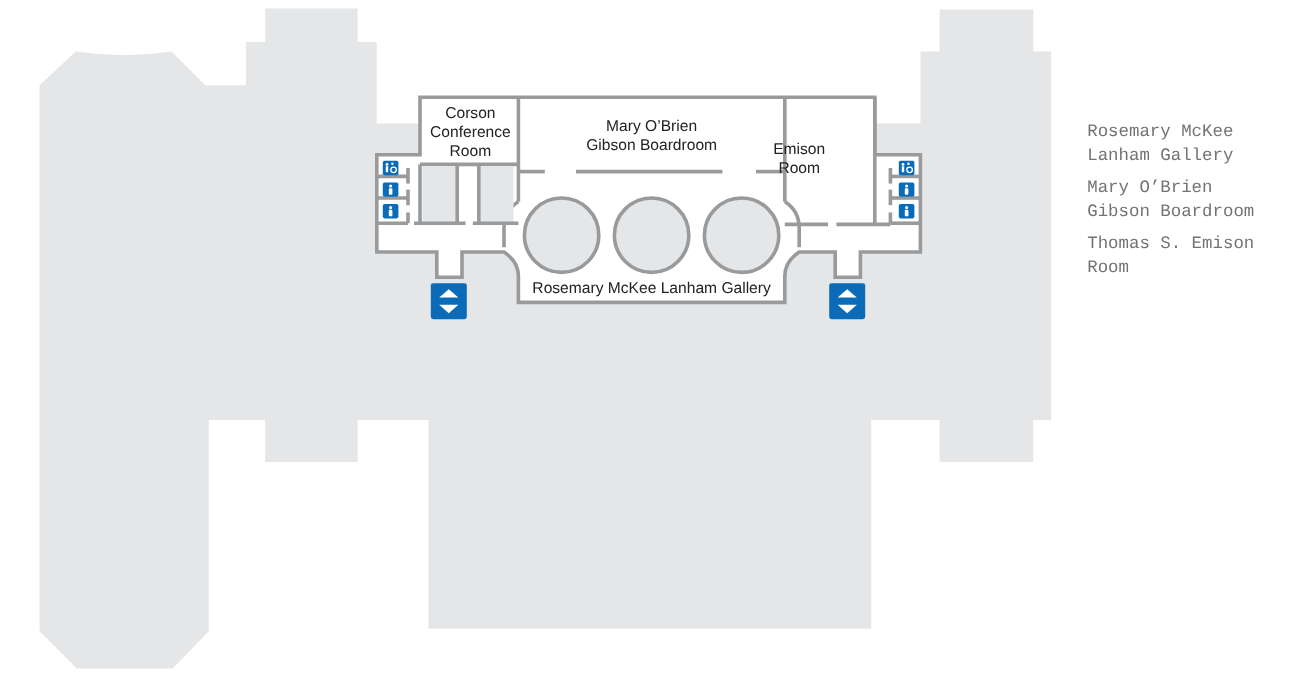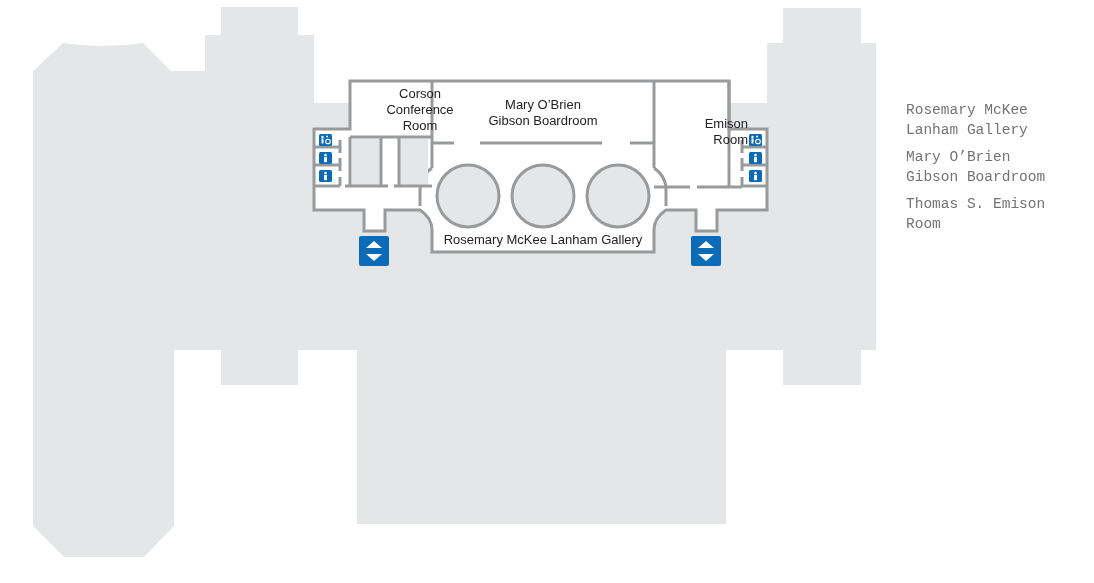--- a/index.html
+++ b/index.html
@@ -110,26 +110,26 @@
     <polygon points="374,241 382,248 366,248" fill="#fff"></polygon>
     <polygon points="366,254 382,254 374,261" fill="#fff"></polygon>
   </g>
   <g>
     <rect x="691" y="236" width="30" height="30" rx="2" fill="#0a6cb8"></rect>
     <polygon points="706,241 714,248 698,248" fill="#fff"></polygon>
     <polygon points="698,254 714,254 706,261" fill="#fff"></polygon>
   </g>
 </svg>
 
-<div class="lbl" style="left:352px; top:86px; width:80px; white-space:pre-line;margin-left:28px;">Corson
+<div class="lbl" style="left:352px; top:86px; width:80px; white-space:pre-line;">Corson
 Conference
 Room</div>
 <div class="lbl" style="left:434px; top:97px; width:218px; white-space:pre-line;">Mary O’Brien
 Gibson Boardroom</div>
-<div class="lbl" style="left:656px; top:116px; width:92px; white-space:pre-line;text-align:right;">Emison
+<div class="lbl" style="left:620px; top:116px; width:92px; white-space:pre-line;">Emison
 Room</div>
 <div class="lbl" style="left:434px; top:232px; width:218px;">Rosemary McKee Lanham Gallery</div>
 
 <div class="legend">
   <div class="legend-item">Rosemary McKee
 Lanham Gallery</div>
   <div class="legend-item">Mary O’Brien
 Gibson Boardroom</div>
   <div class="legend-item">Thomas S. Emison
 Room</div>

